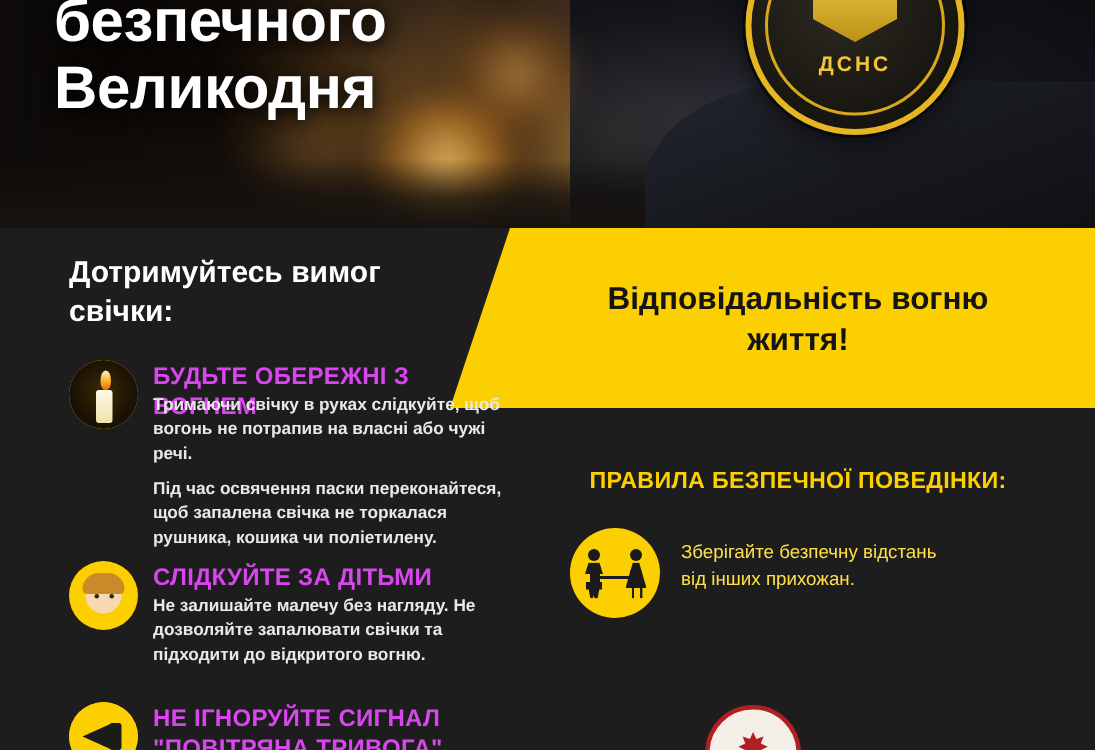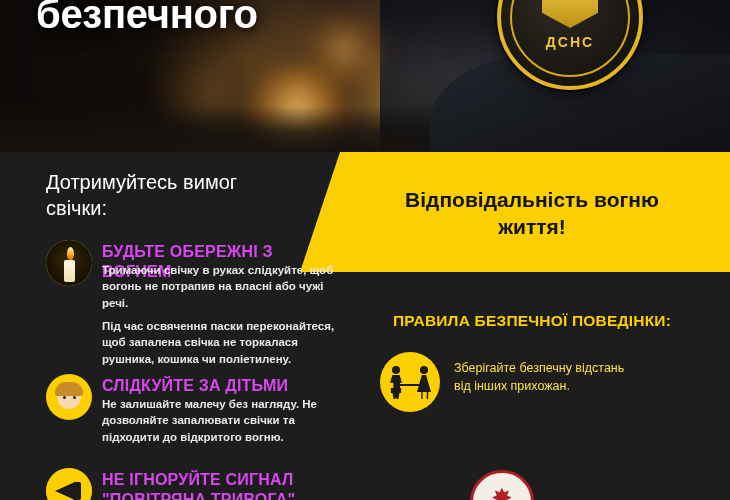--- a/index.html
+++ b/index.html
@@ -158,21 +158,21 @@
     line-height: 1.3;
   }
 
   
   .left-heading {
     position: absolute;
     left: 46px; top: 18px;
     width: 250px;
     color: #ffffff;
     font-size: 20px;
-    font-weight: normal;
+    font-weight: bold;
     line-height: 1.28;
   }
 
   
   .item { position: absolute; }
   .item-icon {
     position: absolute;
     left: 0; top: 0;
     width: 46px; height: 46px;
     border-radius: 50%;
@@ -347,20 +347,21 @@
     <div class="hero-photo"></div>
     <div class="glow-c"></div>
     <div class="glow-a"></div>
     <div class="glow-b"></div>
     <div class="uniform"></div>
     <div class="hero-fade-left"></div>
     <div class="hero-fade-bottom"></div>
 
     <div class="hero-title">
       <span class="l1">безпечного</span>
+      <span class="l2">Великодня</span>
     </div>
 
     <div class="emblem">
       <div class="emblem-inner"></div>
       <div class="emblem-badge"></div>
       <div class="emblem-star">★</div>
       <div class="emblem-text">ДСНС</div>
     </div>
   </div>
 

